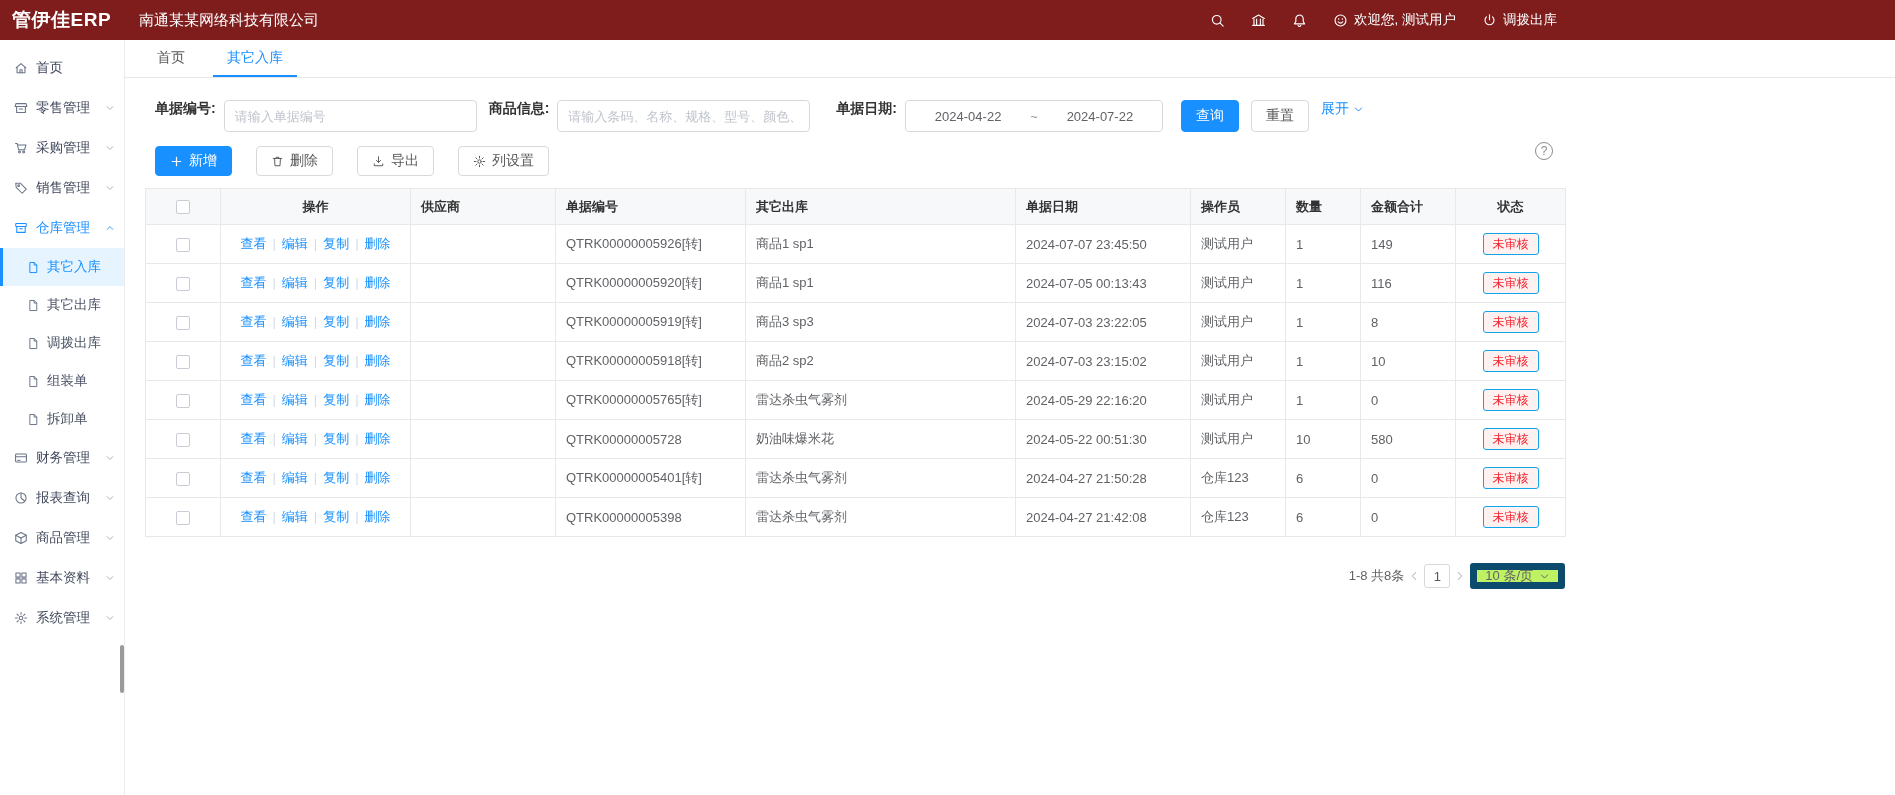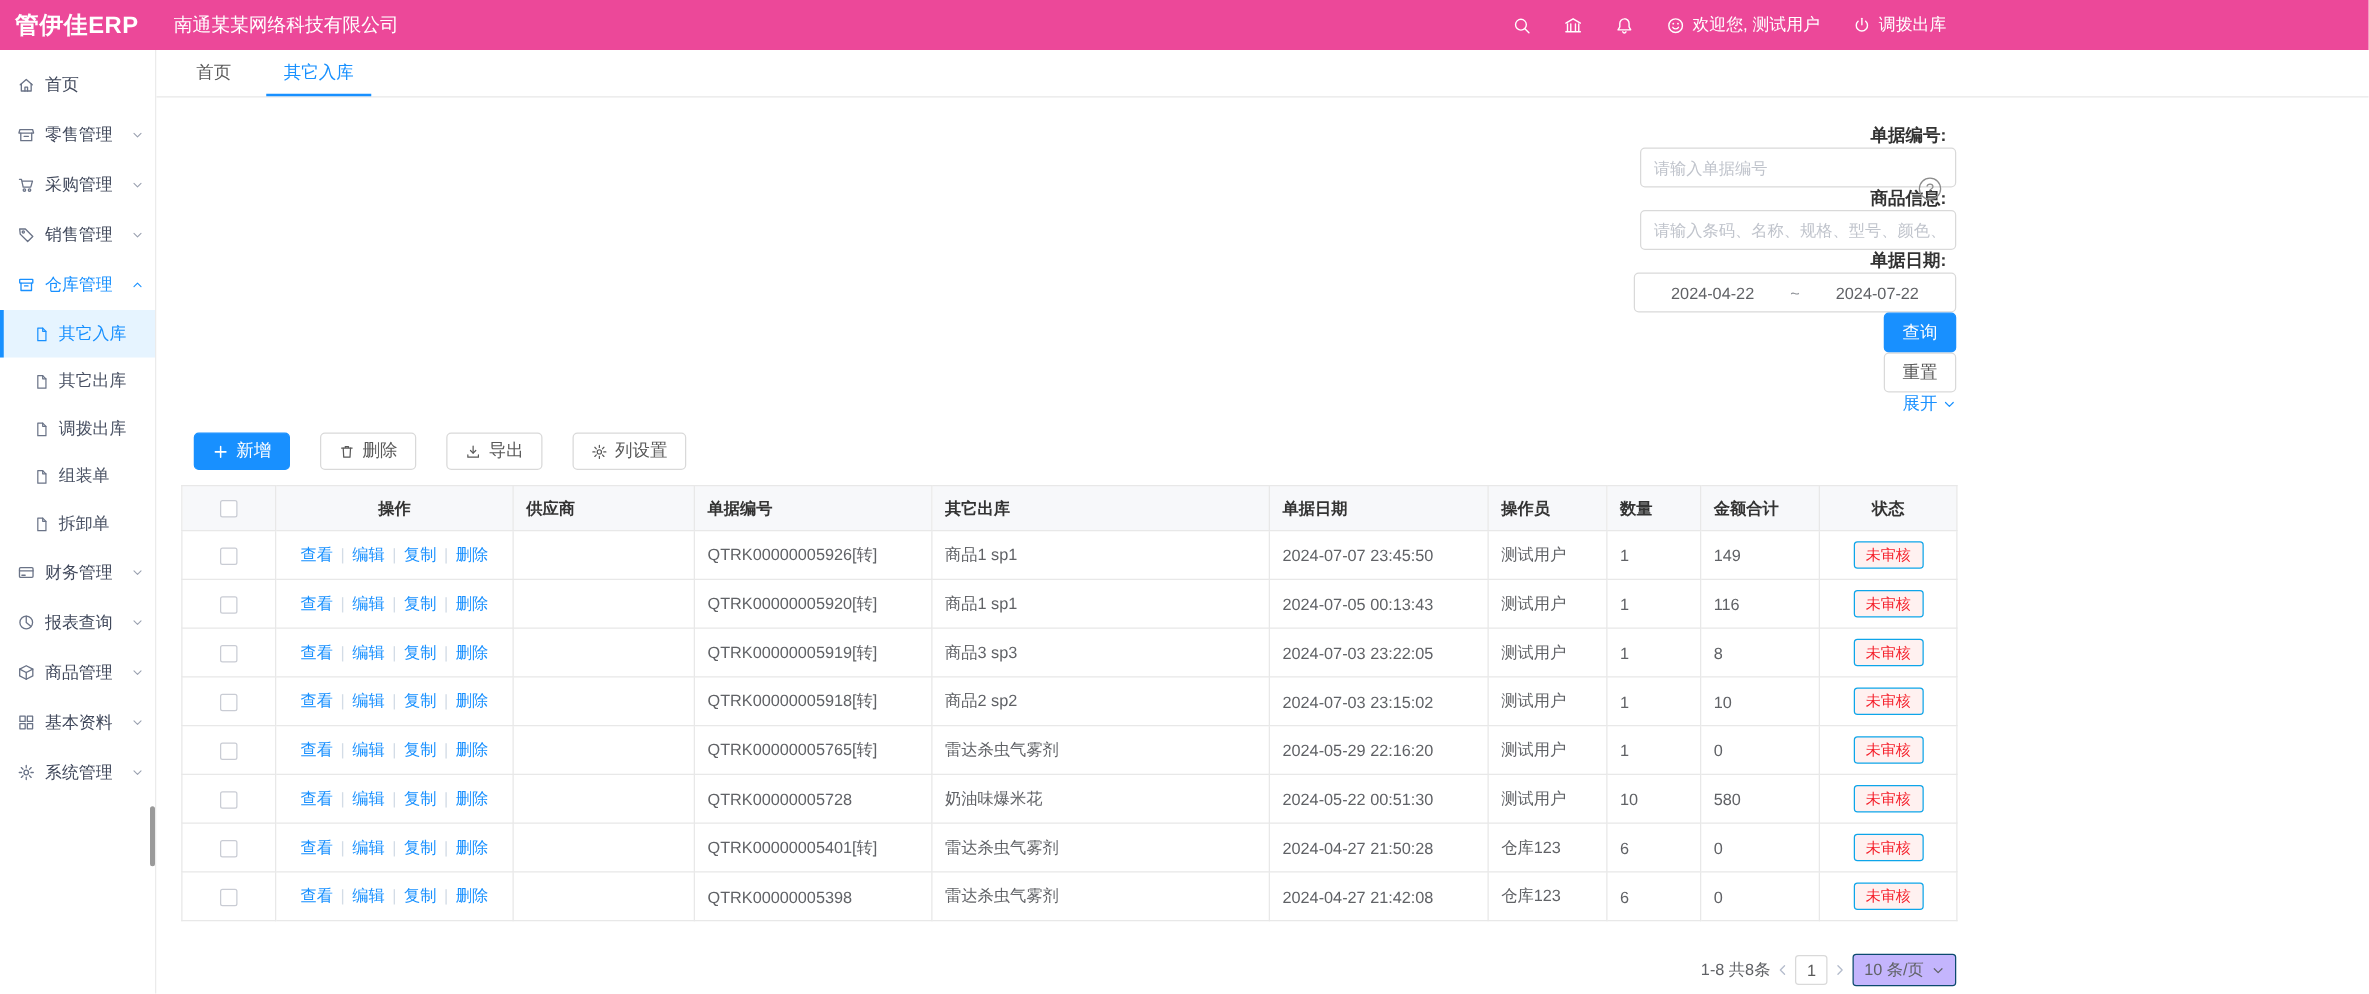--- a/index.html
+++ b/index.html
@@ -3,21 +3,21 @@
 <meta charset="utf-8">
 <style>
   * { margin:0; padding:0; box-sizing:border-box; }
   html,body { width:1895px; height:795px; }
   body {
     background:#fff;
     font-family:"Liberation Sans","DejaVu Sans",sans-serif;
     font-size:14px; color:#333; overflow:hidden; position:relative;
   }
   
-  .header { position:absolute; top:0; left:0; width:1895px; height:40px; background:#ec4899; color:#fff; display:flex; align-items:center; z-index:20; }
+  .header { position:absolute; top:0; left:0; width:1895px; height:40px; background:#7f1d1d; color:#fff; display:flex; align-items:center; z-index:20; }
   .logo { flex:0 0 125px; width:125px; padding-left:12px; font-size:19px; font-weight:bold; letter-spacing:.5px; white-space:nowrap; }
   .company { margin-left:14px; font-size:15px; white-space:nowrap; }
   .header-right { position:absolute; right:338px; top:0; height:40px; display:flex; align-items:center; gap:26px; }
   .hgroup { display:inline-flex; align-items:center; gap:6px; font-size:13.5px; cursor:pointer; white-space:nowrap; }
   
   .icon { display:inline-flex; width:15px; height:15px; flex:0 0 auto; }
   .icon svg { width:100%; height:100%; }
   .icon.sm { width:11px; height:11px; }
   
   .sidebar { position:absolute; top:40px; left:0; width:125px; bottom:0; background:#fff; border-right:1px solid #ebebeb; padding-top:8px; z-index:10; }
@@ -31,21 +31,21 @@
   .side-sub.active { background:#e6f4ff; color:#1890ff; }
   .side-sub.active .icon { color:#1890ff; }
   .side-sub.active::before { content:""; position:absolute; left:0; top:0; bottom:0; width:3px; background:#1890ff; }
   .sidebar-thumb { position:absolute; left:120px; top:645px; width:4px; height:48px; background:#9a9a9a; border-radius:2px; z-index:11; }
   
   .main { position:absolute; left:125px; top:40px; width:1440px; }
   .tab-bar { height:38px; width:1770px; border-bottom:1px solid #e8e8e8; display:flex; align-items:stretch; padding-left:18px; gap:14px; background:#fff; }
   .tab { display:flex; align-items:center; padding:0 14px; font-size:14px; color:#595959; cursor:pointer; border-bottom:2px solid transparent; }
   .tab.active { color:#1890ff; border-bottom-color:#1890ff; }
   
-  .filter-bar { display:flex; align-items:flex-end; padding:22px 0 0 30px;flex-direction:column; }
+  .filter-bar { display:flex; align-items:flex-start; padding:22px 0 0 30px; }
   .flabel { font-weight:bold; color:#333; margin-right:8px; white-space:nowrap; }
   .finput { width:253px; height:32px; border:1px solid #d9d9d9; border-radius:4px; padding:0 10px; font-size:13px; color:#333; outline:none; font-family:inherit; }
   .finput::placeholder { color:#c0c4cc; }
   .ml12 { margin-left:12px; } .ml18 { margin-left:18px; } .ml24 { margin-left:26px; }
   .date-range { width:258px; height:32px; border:1px solid #d9d9d9; border-radius:4px; display:flex; align-items:center; justify-content:space-evenly; font-size:13px; color:#606266; cursor:pointer; background:#fff; }
   .dsep { color:#909399; }
   .btn { height:30px; padding:0 14px; border:1px solid #d9d9d9; background:#fff; border-radius:4px; display:inline-flex; align-items:center; gap:6px; font-size:14px; color:#595959; cursor:pointer; font-family:inherit; white-space:nowrap; }
   .btn .icon { width:13px; height:13px; }
   .btn.primary { background:#1890ff; border-color:#1890ff; color:#fff; }
   .filter-bar .btn { height:32px; }
@@ -60,21 +60,21 @@
   .grid tbody td { height:39px; color:#606266; background:#fff; }
   .c-center { text-align:center !important; }
   .checkbox { display:inline-block; width:14px; height:14px; border:1px solid #c9ccd4; border-radius:2px; background:#fff; vertical-align:middle; cursor:pointer; }
   .act { color:#1890ff; cursor:pointer; text-decoration:none; }
   .sep { color:#d3dce6; margin:0 6px; }
   .status-badge { display:inline-block; padding:3px 9px; font-size:12px; color:#f5222d; background:#fff1f0; border:1px solid #0ea5e9; border-radius:3px; line-height:1.2; }
   
   .pager { width:1420px; margin:26px 0 0 20px; display:flex; justify-content:flex-end; align-items:center; gap:4px; color:#606266; font-size:13px; }
   .pbtn { width:12px; height:12px; color:#b4bccc; cursor:pointer; }
   .pnum { min-width:26px; height:24px; border:1px solid #d9d9d9; border-radius:3px; display:inline-flex; align-items:center; justify-content:center; color:#595959; cursor:pointer; background:#fff; padding:0 4px; }
-  .psize { height:26px; border:1px solid #0c4a6e; border-radius:3px; display:inline-flex; align-items:center; gap:6px; padding:0 8px; color:#606266; cursor:pointer; background:#c4b5fd; white-space:nowrap; }
+  .psize { height:26px; border:7px solid #0c4a6e; border-radius:3px; display:inline-flex; align-items:center; gap:6px; padding:0 8px; color:#606266; cursor:pointer; background:#bef264; white-space:nowrap; }
 </style>
 </head>
 <body>
 
 <div class="header">
   <div class="logo">管伊佳ERP</div>
   <div class="company">南通某某网络科技有限公司</div>
   <div class="header-right">
     <span class="icon">
         <svg viewBox="0 0 16 16" fill="none" stroke="currentColor" stroke-width="1.2" stroke-linecap="round" stroke-linejoin="round">

